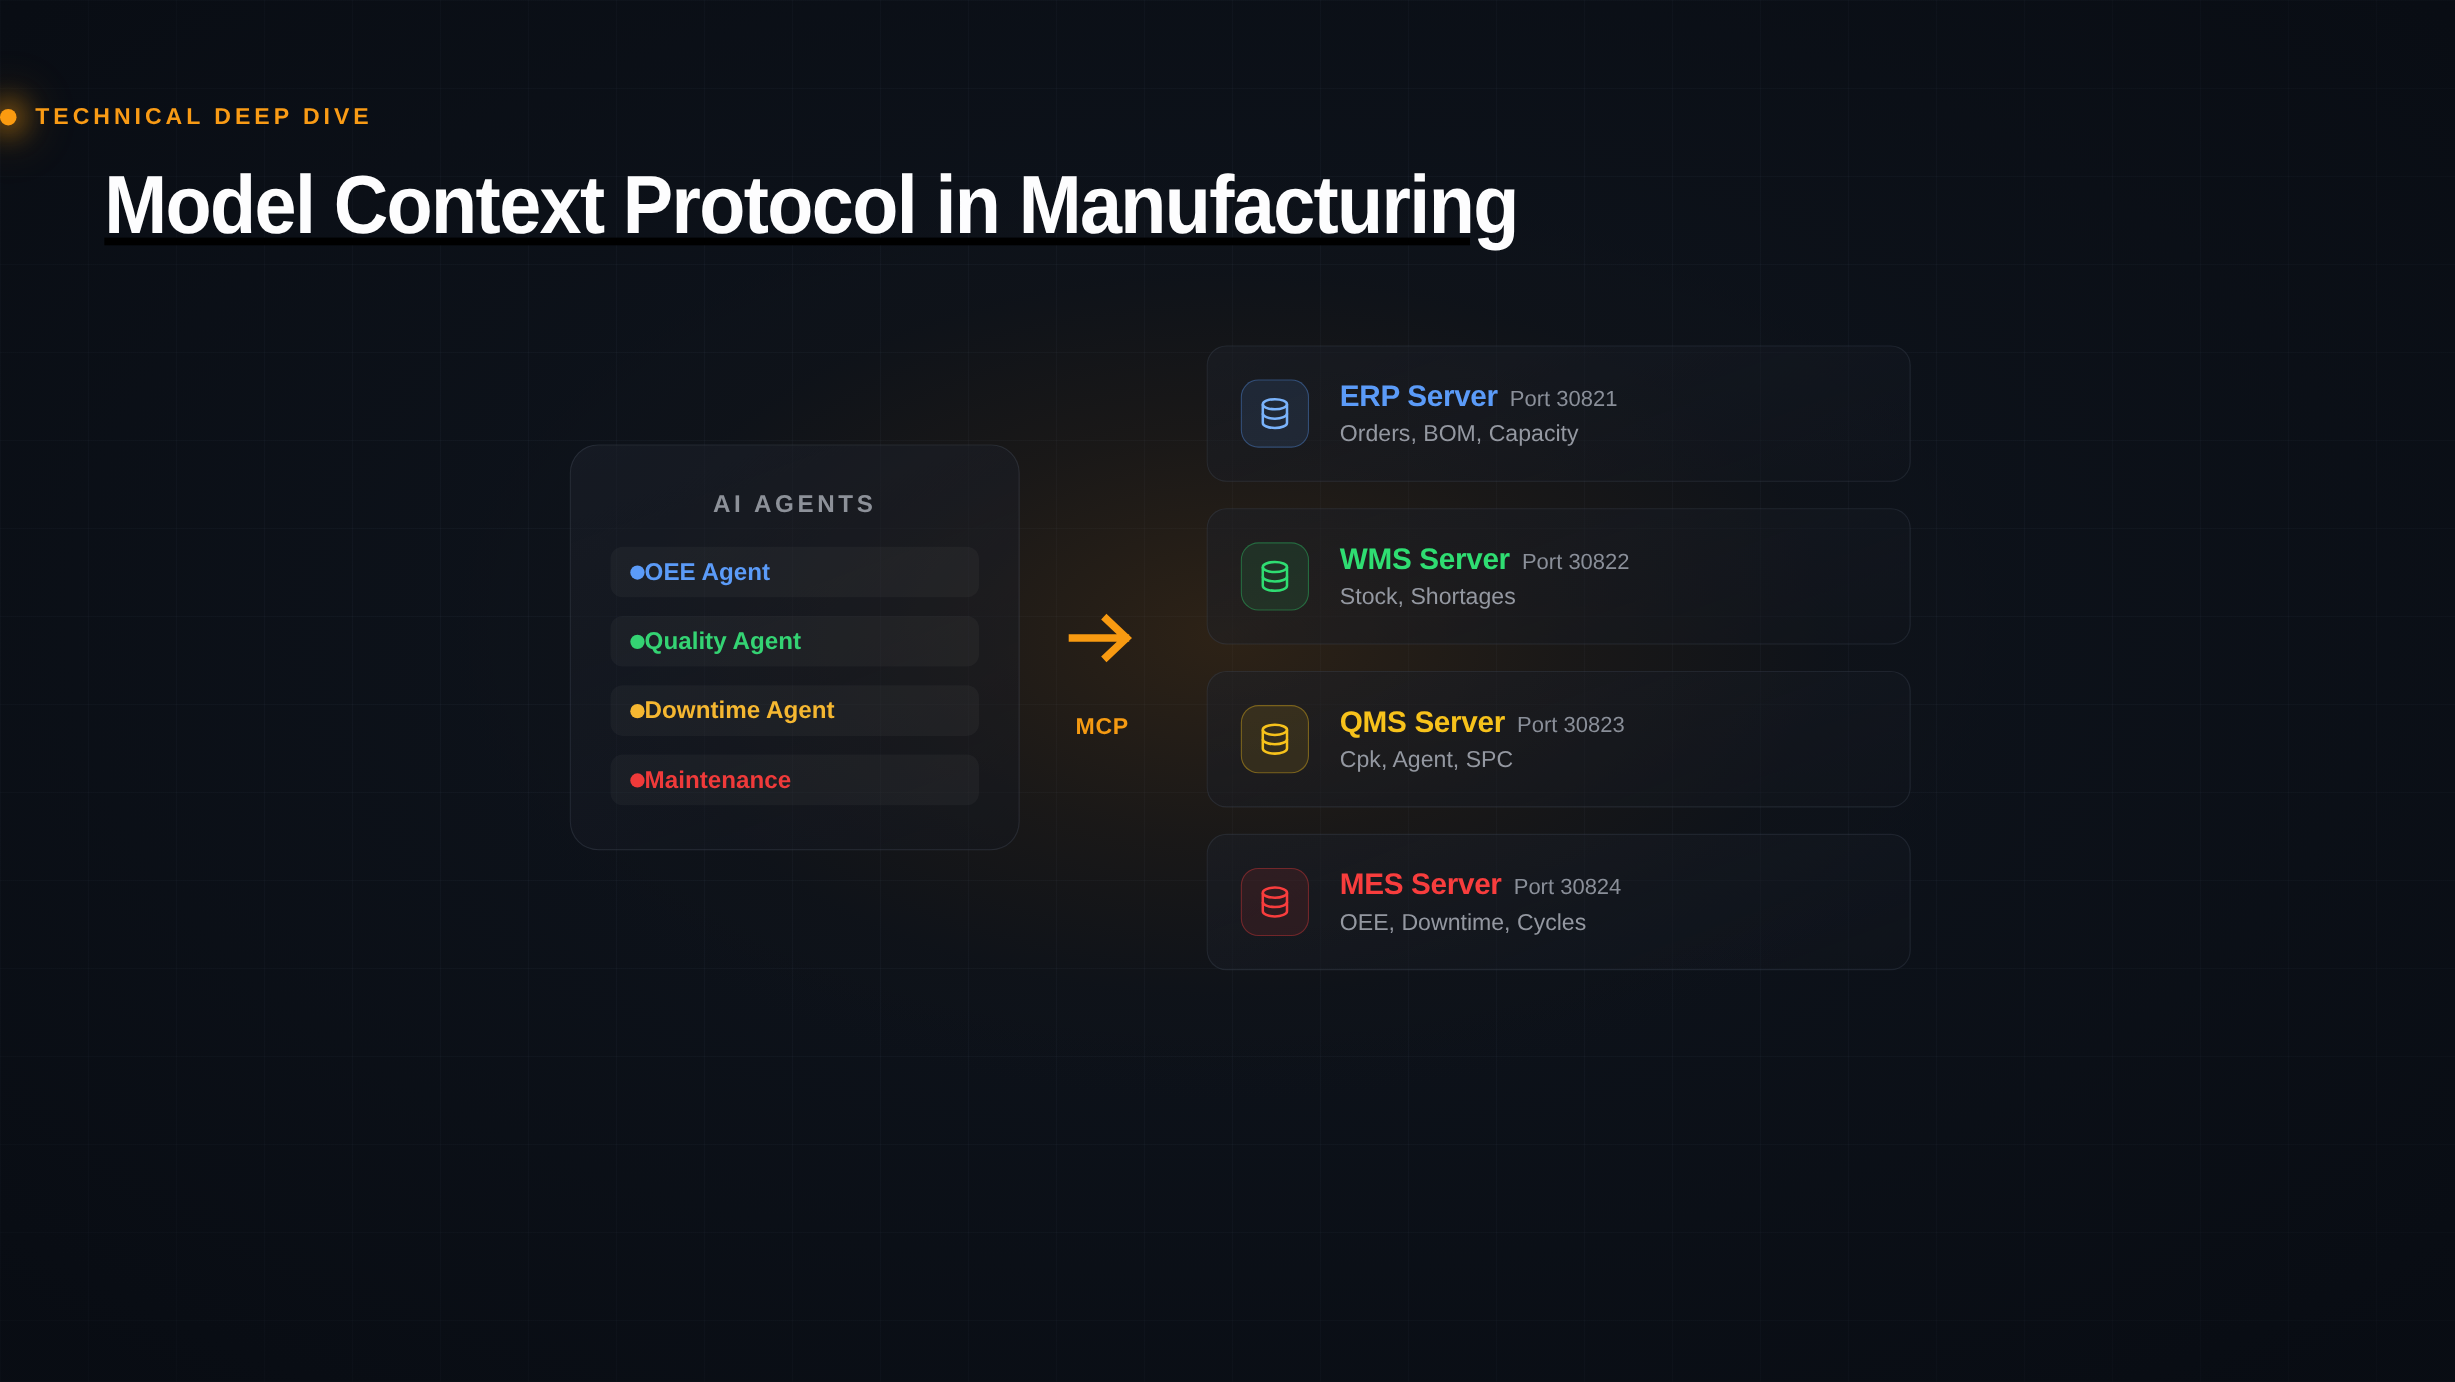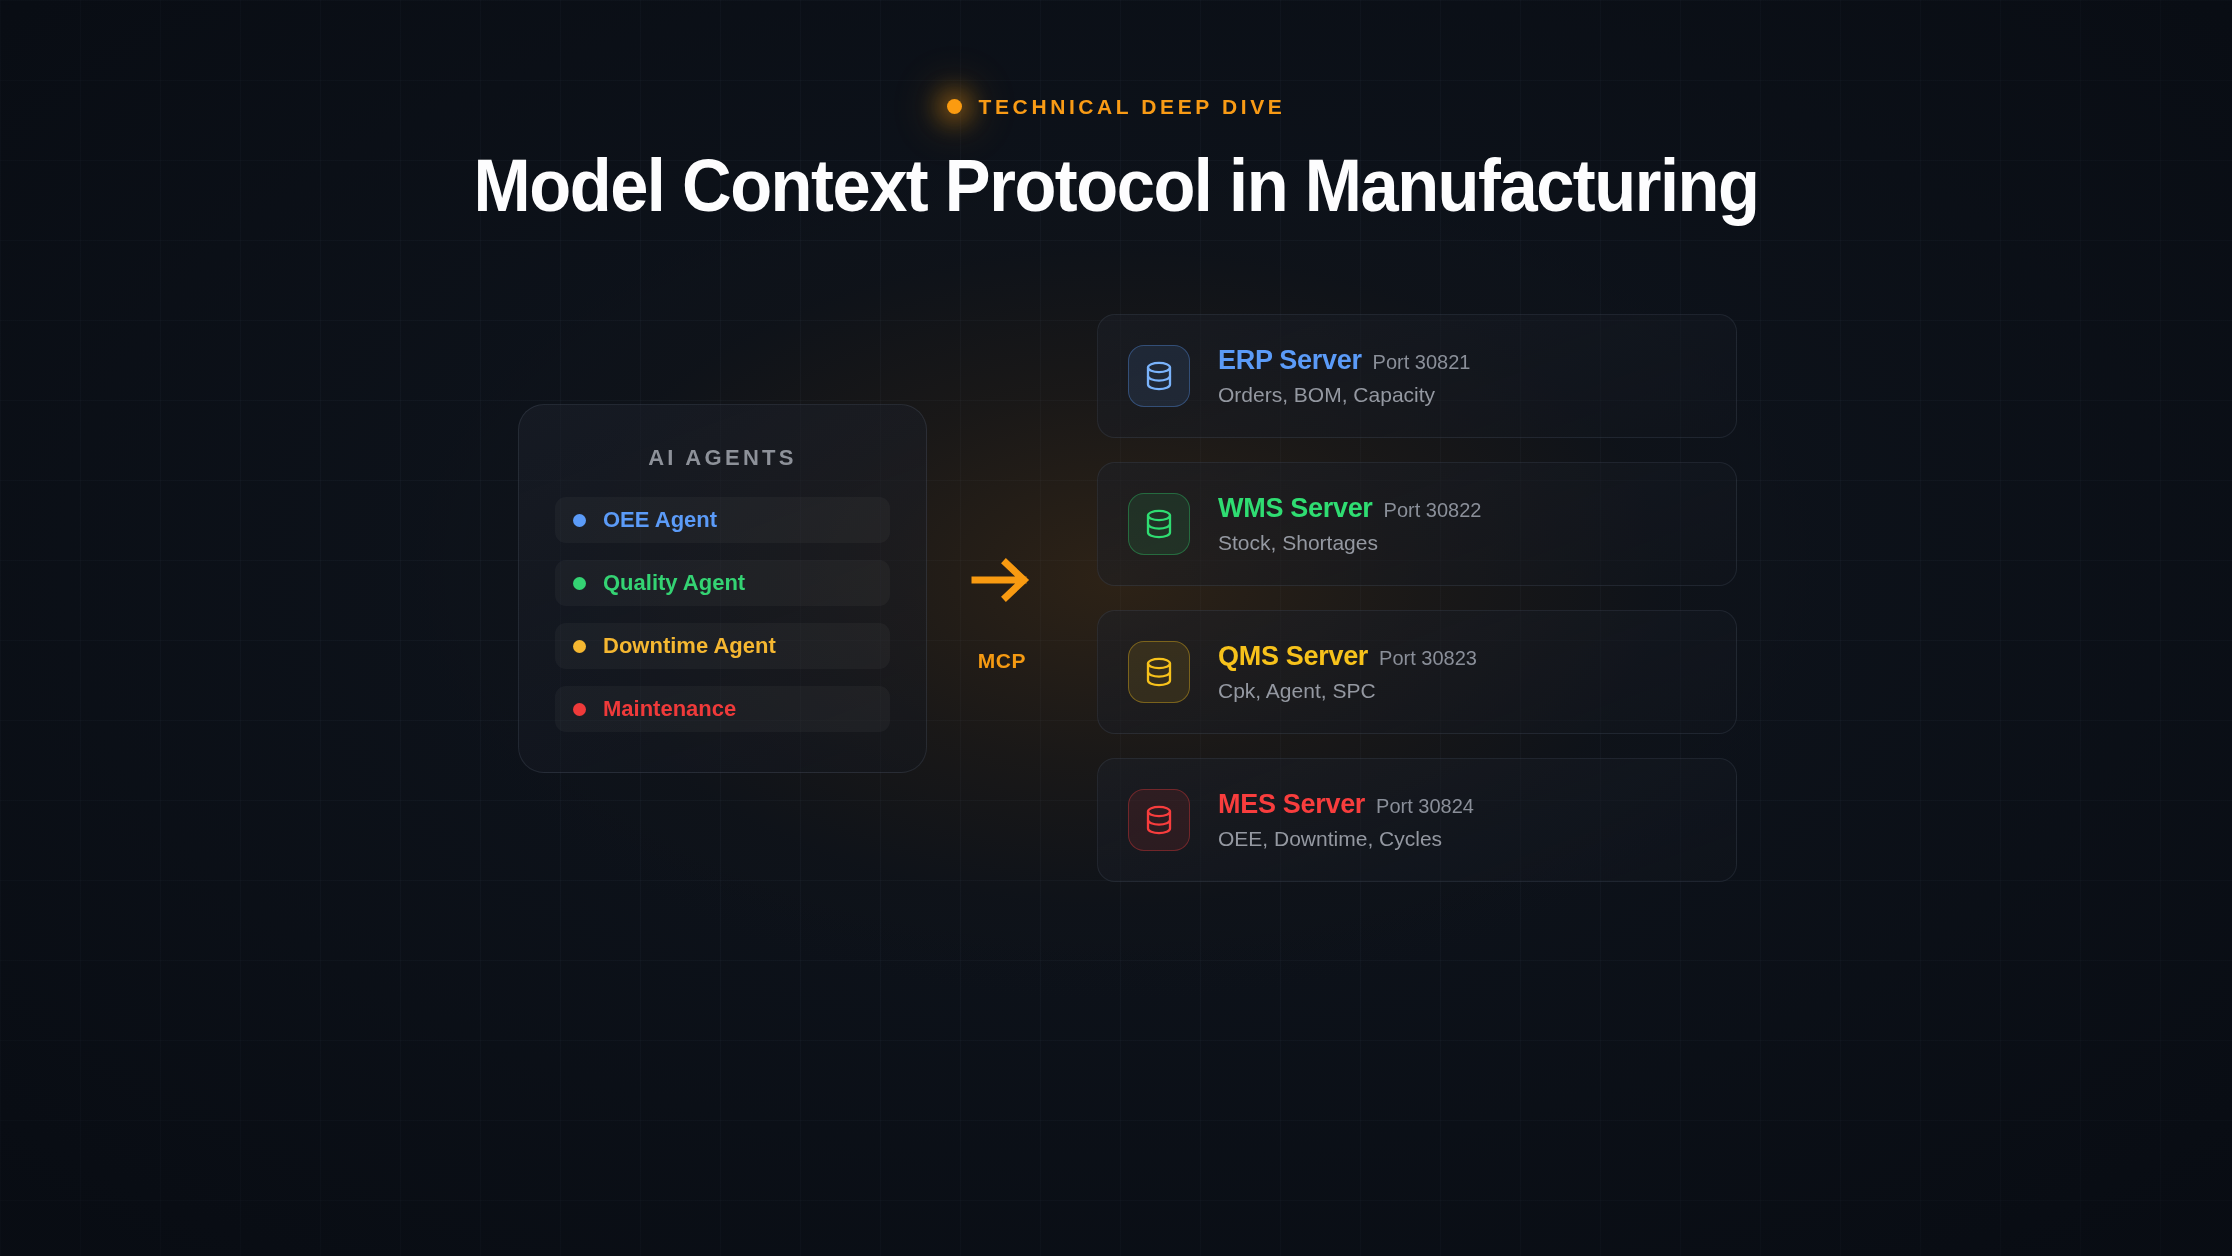--- a/index.html
+++ b/index.html
@@ -48,22 +48,23 @@
                 rgba(0,0,0,0) 40%, rgba(5,8,14,0.55) 100%);
     pointer-events: none;
   }
 
   
   .header {
     position: absolute;
     top: 96px;
     left: 0;
     right: 0;
-    text-align: center;
+    text-align: left;
     z-index: 5;
+    text-decoration: underline;
   }
   .eyebrow {
     display: inline-flex;
     align-items: center;
     gap: 17px;
     font-size: 21px;
     font-weight: bold;
     letter-spacing: 3.6px;
     color: #f99b15;
     line-height: 1;
@@ -110,21 +111,20 @@
     text-align: center;
     font-size: 22px;
     font-weight: bold;
     letter-spacing: 3.3px;
     color: #8d9199;
     margin-bottom: 26px;
   }
   .agent-row {
     display: flex;
     align-items: center;
-    gap: 17px;
     height: 46px;
     padding: 0 18px;
     border-radius: 11px;
     background: rgba(255,255,255,0.037);
     margin-bottom: 17px;
   }
   .agent-row:last-child { margin-bottom: 0; }
   .agent-dot {
     width: 13px; height: 13px;
     border-radius: 50%;

